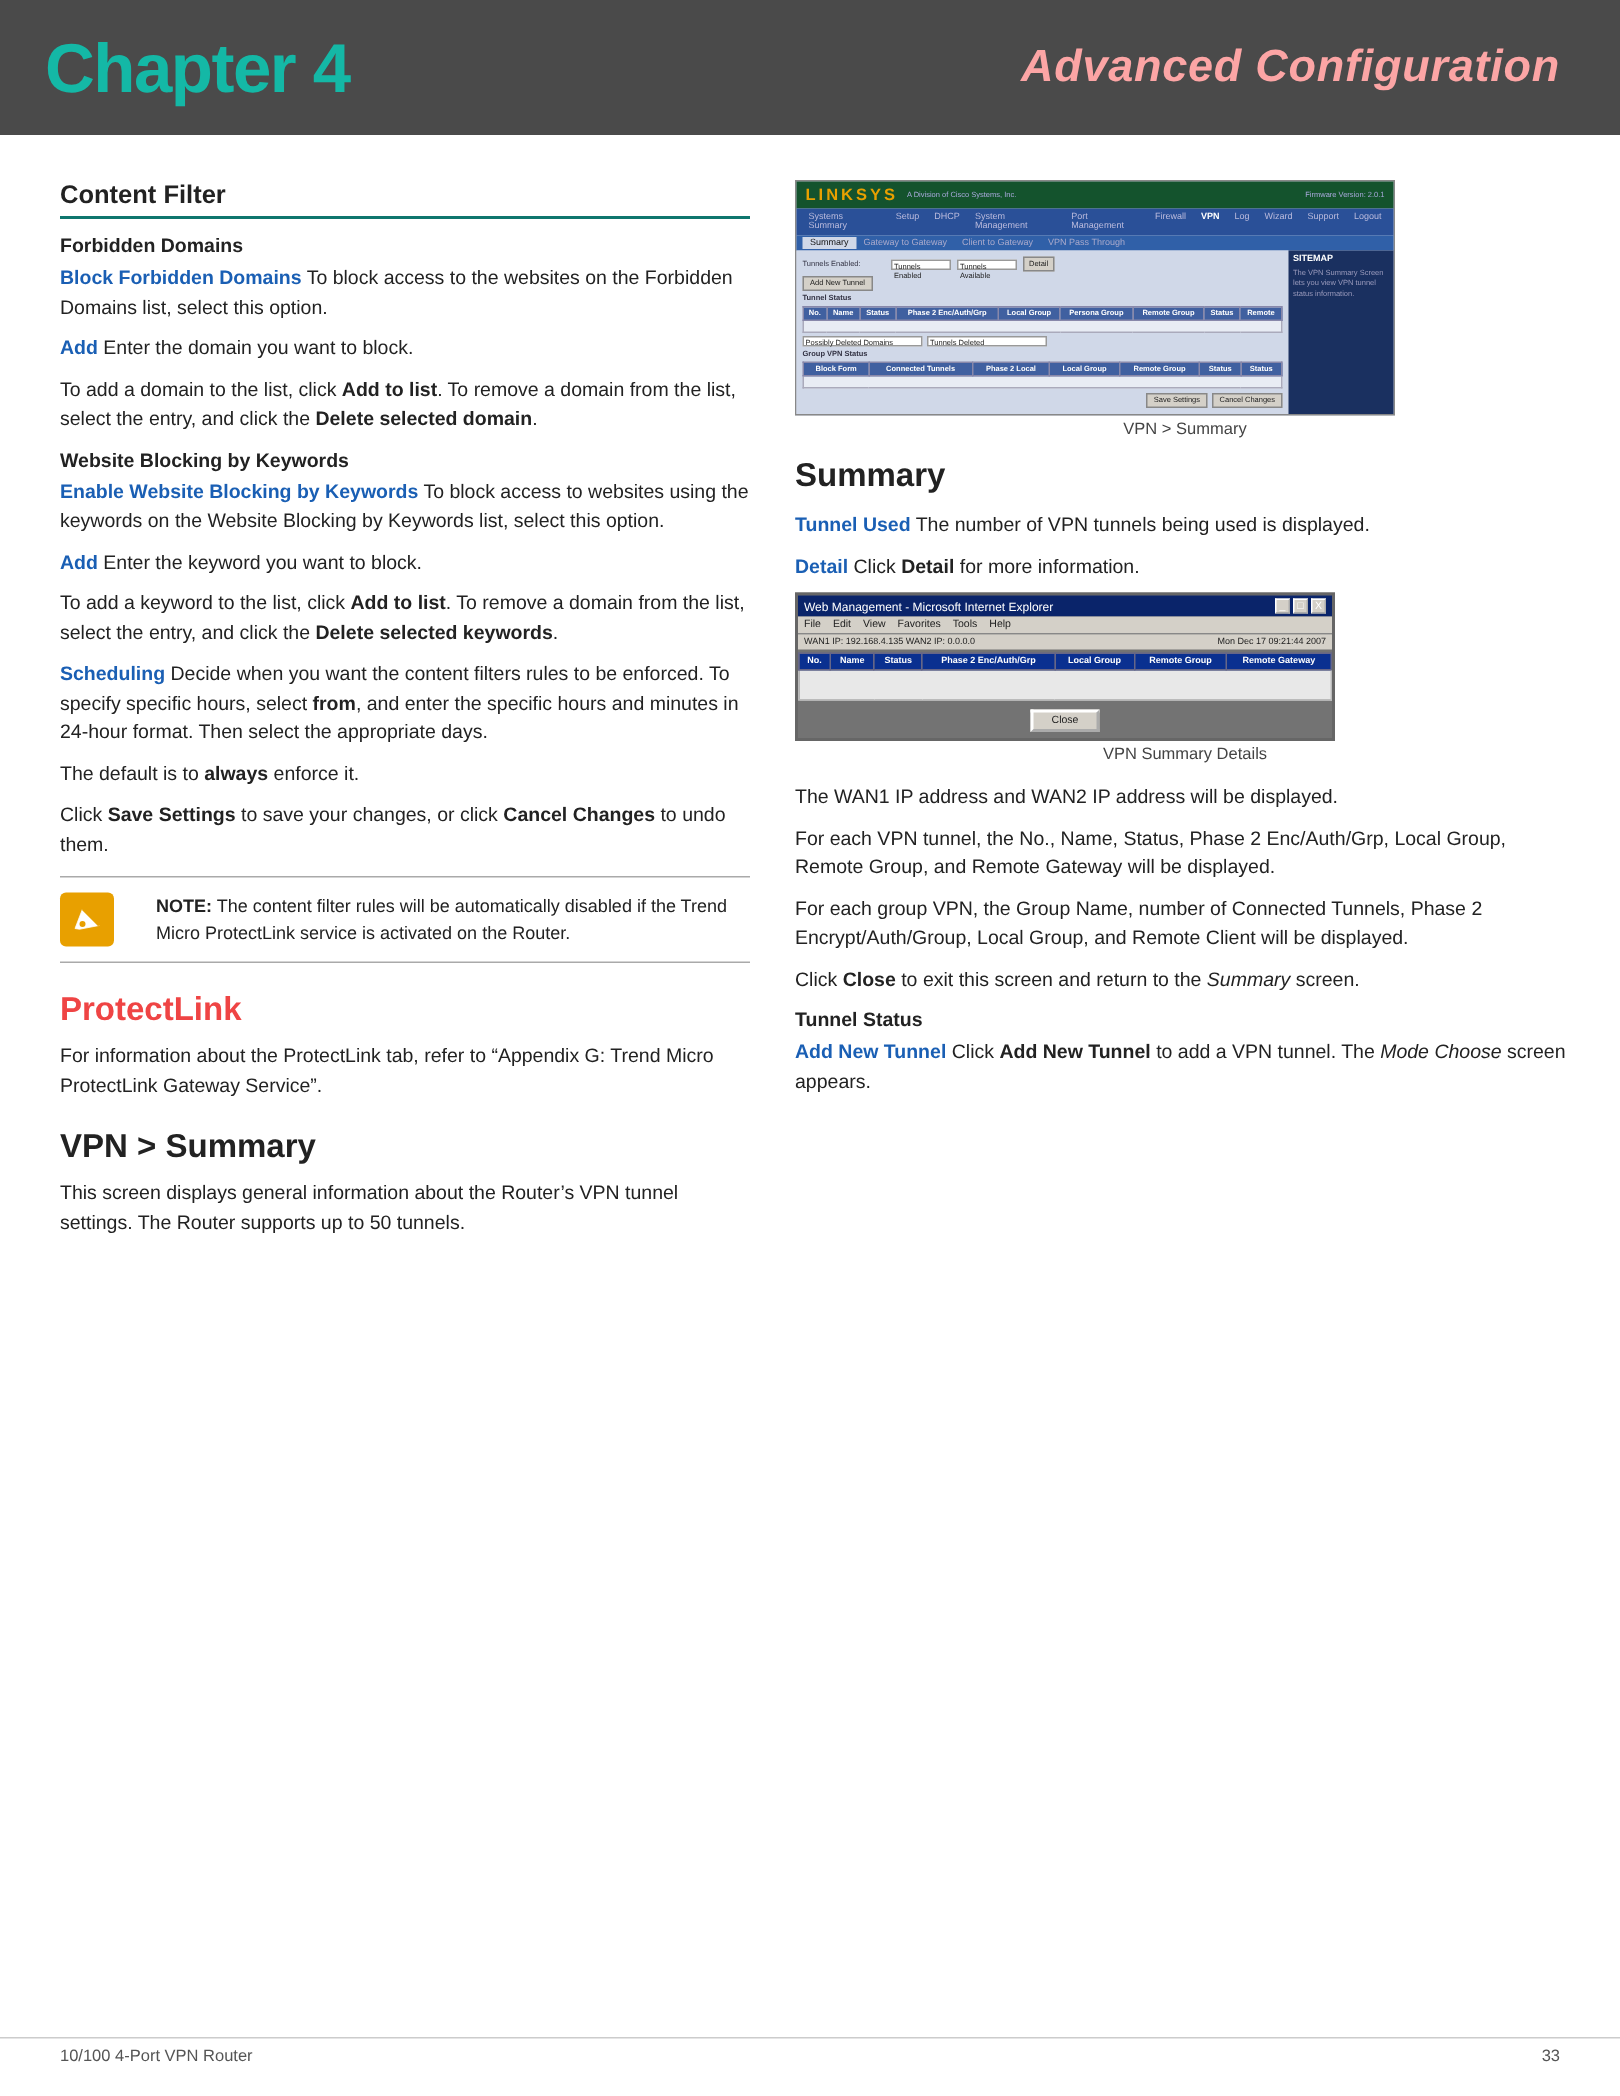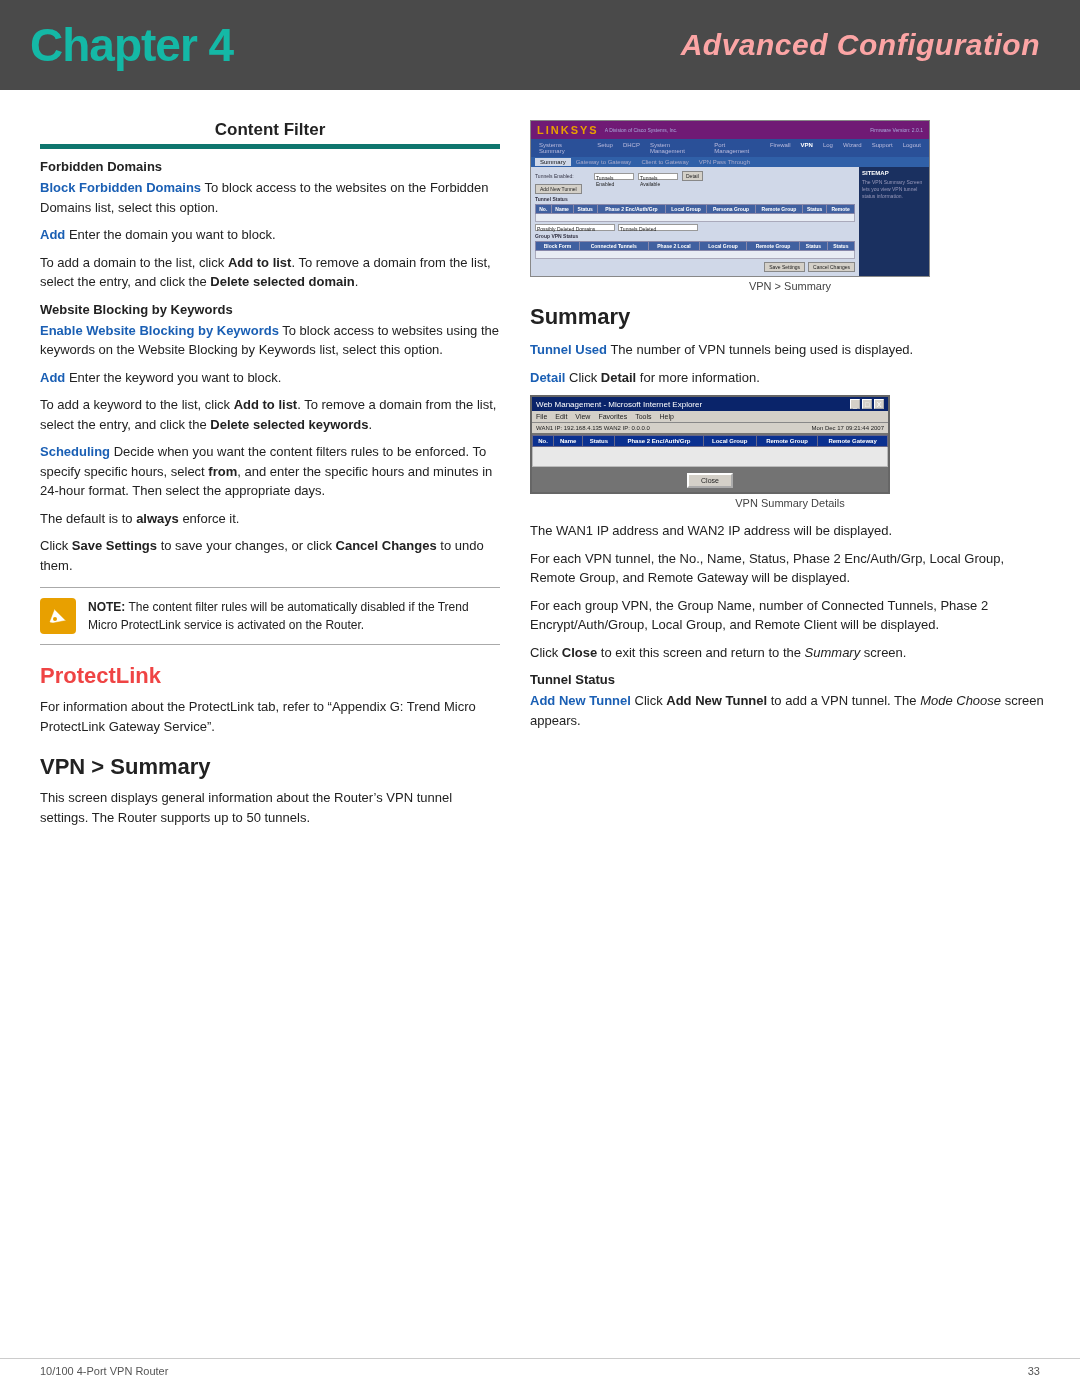--- a/index.html
+++ b/index.html
@@ -52,23 +52,22 @@
     .right-col {
       flex: 1;
     }
 
     
     .section-title {
       font-size: 17px;
       font-weight: 700;
       color: #222;
       margin-bottom: 8px;
-      border-bottom: 5px solid #0f766e;
+      border-bottom: 2px solid #0f766e;
       padding-bottom: 4px;
-      text-align: center;
     }
 
     .subsection-title {
       font-size: 13px;
       font-weight: 700;
       color: #222;
       margin: 10px 0 4px 0;
     }
 
     .blue-bold {
@@ -85,21 +84,21 @@
     .content-block {
       margin-bottom: 18px;
     }
 
     
     .note-box {
       border-top: 1px solid #aaa;
       border-bottom: 1px solid #aaa;
       display: flex;
       align-items: flex-end;
-      gap: 12px;
+      gap: 28px;
       padding: 10px 0;
       margin: 12px 0 18px 0;
     }
     .note-icon {
       width: 36px;
       height: 36px;
       flex-shrink: 0;
       background: #e8a000;
       border-radius: 4px;
       display: flex;
@@ -148,21 +147,21 @@
     
     .linksys-screen {
       border: 1px solid #888;
       background: #d0d8e8;
       width: 100%;
       max-width: 400px;
       font-size: 7px;
       font-family: Arial, sans-serif;
     }
     .ls-header {
-      background: #701a75;
+      background: #14532d;
       color: #fff;
       display: flex;
       align-items: center;
       justify-content: space-between;
       padding: 3px 6px;
     }
     .ls-nav {
       background: #2a5098;
       display: flex;
       gap: 2px;

